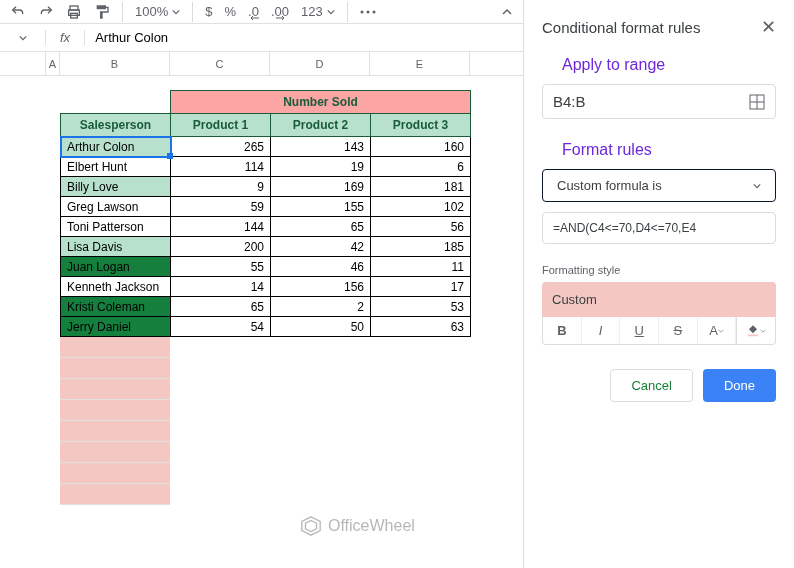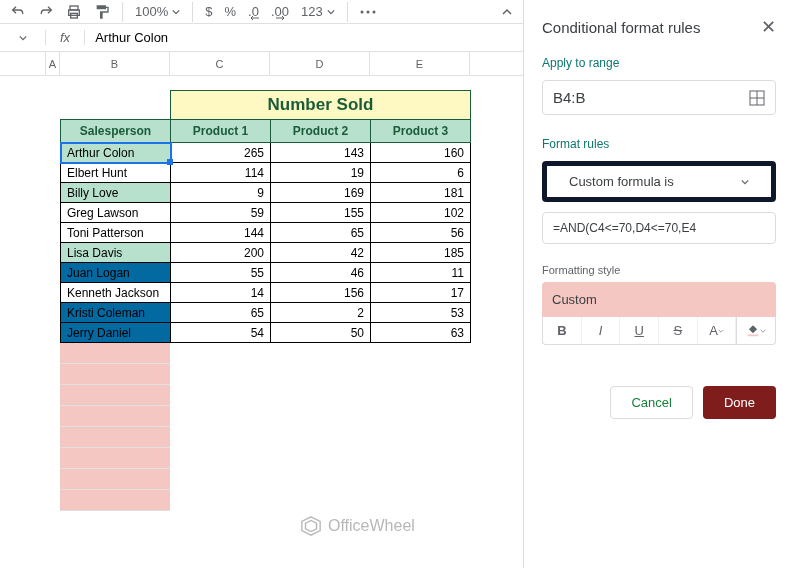--- a/index.html
+++ b/index.html
@@ -18,55 +18,55 @@
 .col-headers { display: flex; height: 24px; background: #fff; border-bottom: 1px solid #e0e0e0; }
 .corner { width: 46px; border-right: 1px solid #e0e0e0; }
 .col-h { border-right: 1px solid #e0e0e0; text-align: center; font-size: 11px; color: #5f6368; line-height: 24px; }
 .col-h.a { width: 14px; }
 .col-h.b { width: 110px; }
 .col-h.c { width: 100px; }
 .col-h.d { width: 100px; }
 .col-h.e { width: 100px; }
 .sheet { position: relative; margin-left: 60px; margin-top: 14px; }
 table { border-collapse: collapse; }
-.merged-header { background: #fef9c3; color: #1a5c3a; font-weight: bold; text-align: center; font-size: 17px; padding: 4px; border: 1px solid #1a5c3a; }
+.merged-header { background: #fca5a5; color: #1a5c3a; font-weight: bold; text-align: center; font-size: 12px; padding: 4px; border: 1px solid #1a5c3a; }
 th { background: #b7e1cd; color: #1a5c3a; font-weight: bold; font-size: 12px; padding: 4px 8px; border: 1px solid #1a5c3a; }
 td { border: 1px solid #000; font-size: 12px; padding: 2px 6px; height: 20px; }
 td.name { width: 110px; text-align: left; }
 td.num { width: 100px; text-align: right; }
 td.green { background: #b7e1cd; }
-td.pink { background: #0369a1; }
+td.pink { background: #15803d; }
 .selected-cell { outline: 2px solid #1a73e8; outline-offset: -1px; position: relative; }
 .selected-cell::after { content: ''; position: absolute; right: -3px; bottom: -3px; width: 6px; height: 6px; background: #1a73e8; }
 .pink-fill { background: #f4c7c3; }
 .watermark { position: absolute; bottom: 31px; left: 300px; color: #888; font-size: 16px; display: flex; align-items: center; gap: 6px; opacity: 0.6; }
 .watermark svg { width: 22px; height: 22px; }
 .panel { width: 270px; padding: 16px 18px; display: flex; flex-direction: column; font-size: 13px; color: #3c4043; }
 .panel-header { display: flex; justify-content: space-between; align-items: center; margin-bottom: 18px; }
 .panel-title { font-size: 15px; color: #3c4043; }
 .close-x { cursor: pointer; color: #5f6368; font-size: 18px; }
 .tabs { display: flex; gap: 40px; margin-bottom: 20px; }
 .tab { padding-bottom: 8px; cursor: pointer; color: #5f6368; font-size: 13px; }
 .tab.active { color: #188038; border-bottom: 2px solid #188038; font-weight: 500; }
-.section-label { font-size: 12px; color: #0f766e; margin-bottom: 10px; }
+.section-label { font-size: 16px; color: #6d28d9; margin-bottom: 10px; margin-left: 20px; }
 .range-input { display: flex; border: 1px solid #dadce0; border-radius: 4px; padding: 8px 10px; margin-bottom: 22px; align-items: center; justify-content: space-between; }
 .range-input span { font-size: 15px; text-align: right; }
 .grid-icon { width: 16px; height: 16px; }
 .subsection { font-size: 11px; color: #5f6368; margin-bottom: 6px; }
-.select-box { border: 5px solid #0f172a; border-radius: 4px; padding: 8px 22px; margin-bottom: 10px; display: flex; justify-content: space-between; align-items: center; cursor: pointer; }
+.select-box { border: 1px solid #0f172a; border-radius: 4px; padding: 8px 14px; margin-bottom: 10px; display: flex; justify-content: space-between; align-items: center; cursor: pointer; }
 .formula-input { border: 1px solid #dadce0; border-radius: 4px; padding: 8px 10px; margin-bottom: 20px; font-size: 12px; }
 .style-preview { background: #f4c7c3; padding: 10px; border-radius: 4px 4px 0 0; font-size: 13px; }
 .style-toolbar { display: flex; border: 1px solid #dadce0; border-top: none; border-radius: 0 0 4px 4px; margin-bottom: 24px; }
 .style-btn { flex: 1; padding: 6px; text-align: center; cursor: pointer; font-size: 13px; color: #5f6368; border-right: 1px solid #f0f0f0; display: flex; align-items: center; justify-content: center; }
 .style-btn:last-child { border-right: none; }
 .style-btn.sep-left { border-left: 1px solid #dadce0; }
 .buttons { display: flex; gap: 10px; justify-content: flex-end; }
-.btn { padding: 8px 20px; border-radius: 4px; cursor: pointer; font-size: 13px; border: 1px solid transparent; margin-top: 17px; }
+.btn { padding: 8px 20px; border-radius: 4px; cursor: pointer; font-size: 13px; border: 1px solid transparent; }
 .btn-cancel { border: 1px solid #dadce0; color: #188038; background: #fff; }
-.btn-done { background: #7f1d1d; color: #fff; font-weight: 500; }
+.btn-done { background: #3b82f6; color: #fff; font-weight: 500; }
 .fill-rows { width: 110px; }
 .fill-rows div { height: 21px; border-bottom: 1px solid #e0e0e0; }
 </style>
 </head>
 <body>
 
 <div class="left">
   <div class="toolbar">
     <span class="icon">
         <svg width="16" height="16" viewBox="0 0 24 24" fill="none" stroke="currentColor" stroke-width="2">

